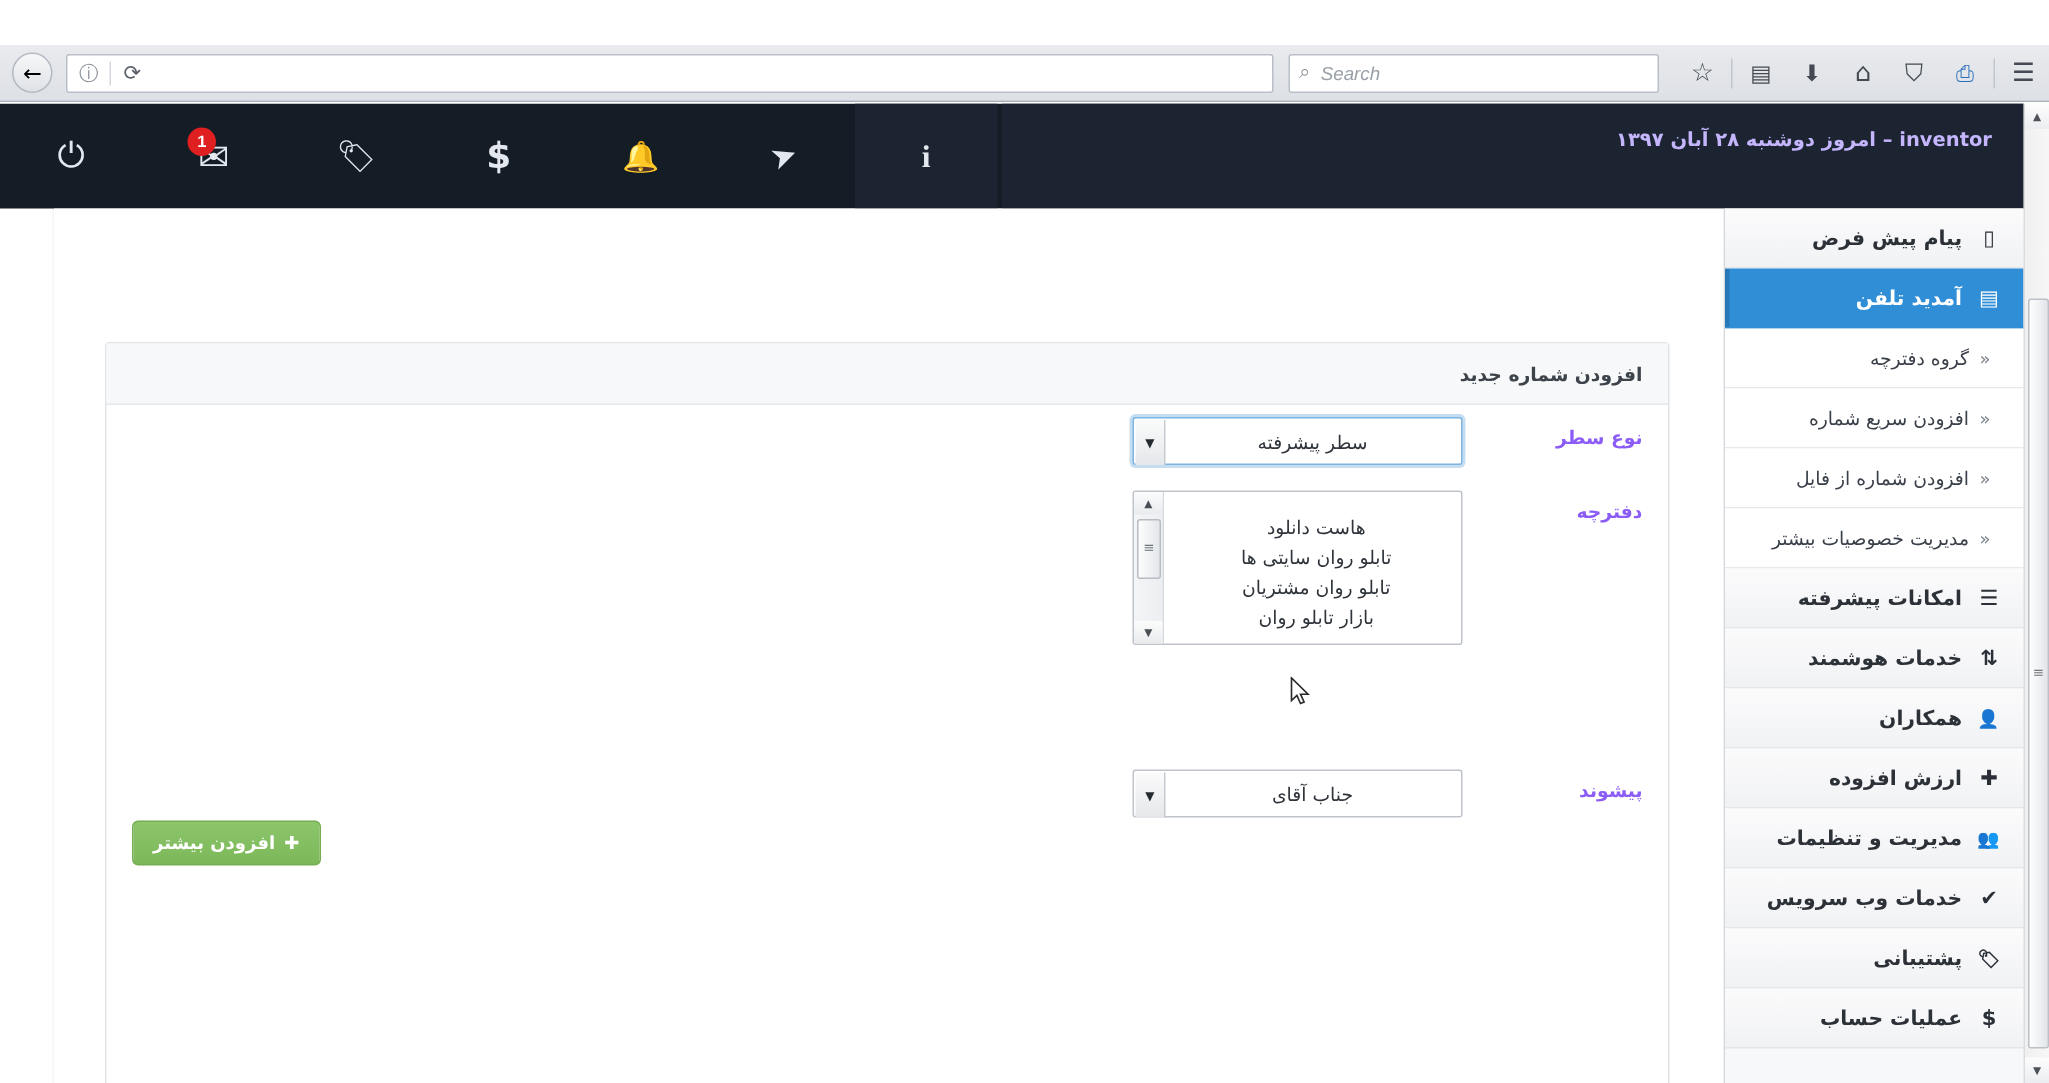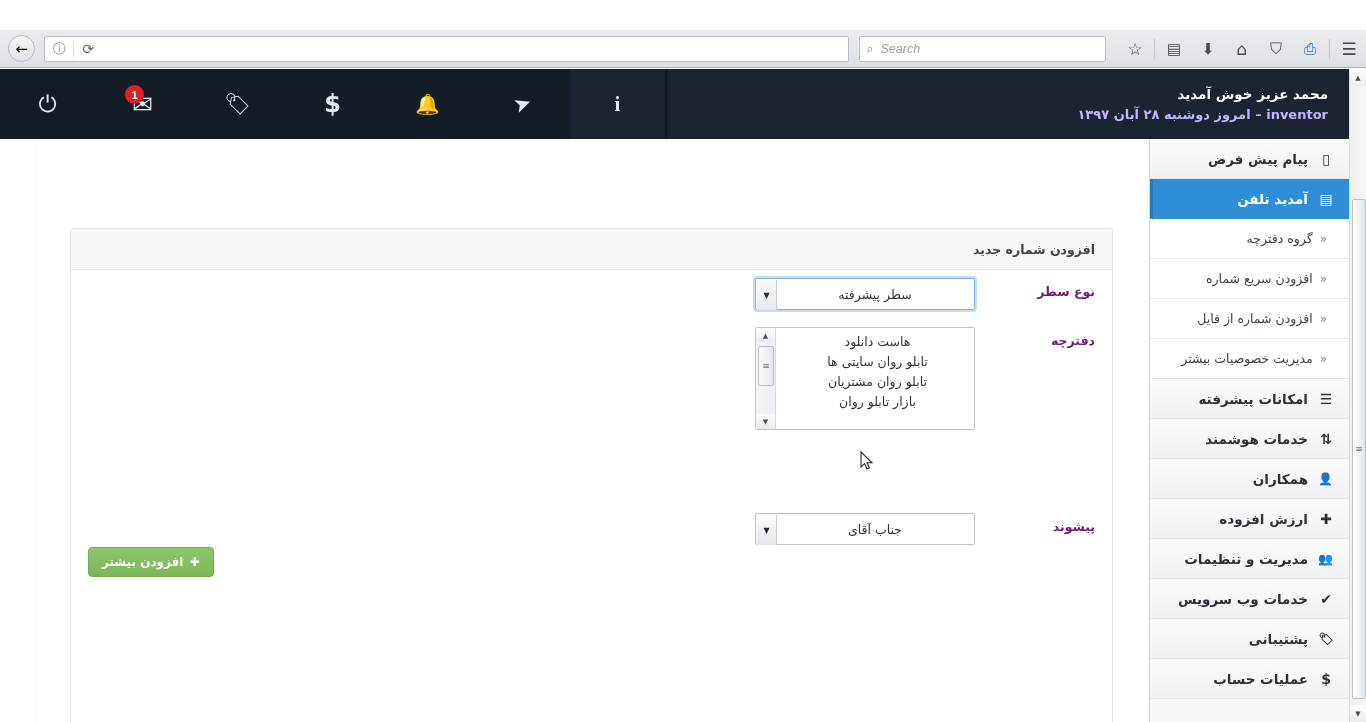--- a/index.html
+++ b/index.html
@@ -193,21 +193,21 @@
   }
   .panel-head {
     height: 41px; background: #f7f8f9; border-bottom: 1px solid #e4e7eb;
     display: flex; align-items: center; padding: 0 17px;
     font-size: 12.5px; color: #3d434b; font-weight: bold;
   }
   .form-row {
     position: absolute; display: flex; align-items: flex-start;
   }
   .fl {
-    width: 120px; font-size: 12.5px; color: #701a75;
+    width: 120px; font-size: 12.5px; color: #8b5cf6;
     font-weight: bold; padding-top: 6px; padding-left: 14px;
   }
   .ctrl { position: relative; }
 
   .selectbox {
     width: 220px; height: 32px; background: #ffffff;
     border: 1px solid #bfc4ca; border-radius: 2px;
     display: flex; align-items: center; direction: rtl;
     position: relative;
   }
@@ -226,21 +226,21 @@
     display: flex; align-items: center; justify-content: center;
     font-size: 8px; color: #262b31;
   }
 
   .listbox {
     width: 220px; height: 103px; background: #ffffff;
     border: 1px solid #bfc4ca; border-radius: 2px;
     position: relative; direction: rtl; overflow: hidden;
   }
   .lb-inner {
-    position: absolute; right: 0; top: 6px; left: 21px;
+    position: absolute; right: 0; top: 16px; left: 21px;
     display: flex; flex-direction: column; gap: 5px;
   }
   .lb-opt {
     font-size: 12.5px; color: #2f343b; text-align: center;
     padding-left: 4px; cursor: pointer; white-space: nowrap;
   }
   .lb-scroll {
     position: absolute; left: 0; top: 0; width: 20px; height: 101px;
     background: linear-gradient(to right,#f4f5f7,#eceef1);
     border-right: 1px solid #d6dade;
@@ -368,21 +368,20 @@
           <span class="badge">1</span>
         </div>
         <div class="hdr-icon" style="width:95px;font-size:21px;">🏷</div>
         <div class="hdr-icon" style="width:95px;font-size:24px;font-weight:bold;">$</div>
         <div class="hdr-icon" style="width:95px;font-size:20px;">🔔</div>
         <div class="hdr-icon" style="width:95px;font-size:21px;transform:rotate(-20deg);">➤</div>
         <div class="hdr-icon active" style="width:95px;font-size:21px;font-weight:bold;font-family:'Liberation Serif',serif;">i</div>
       </div>
 
       <div class="welcome">
-        <div class="l1">محمد عزیز خوش آمدید</div>
         <div class="l2">inventor – امروز دوشنبه ۲۸ آبان ۱۳۹۷</div>
       </div>
     </div>
 
     <div class="sidebar">
       <div class="side-item">
         <span class="sic">▯</span>
         <span>پیام پیش فرض</span>
       </div>
       <div class="side-item active">

